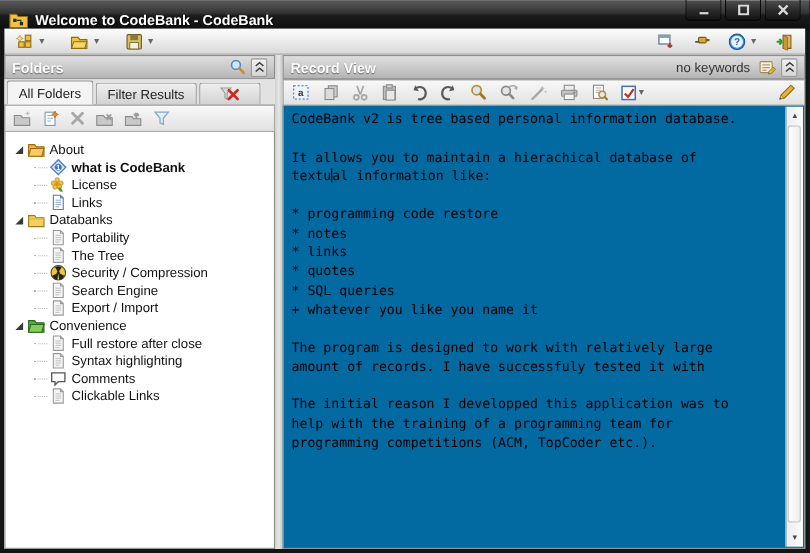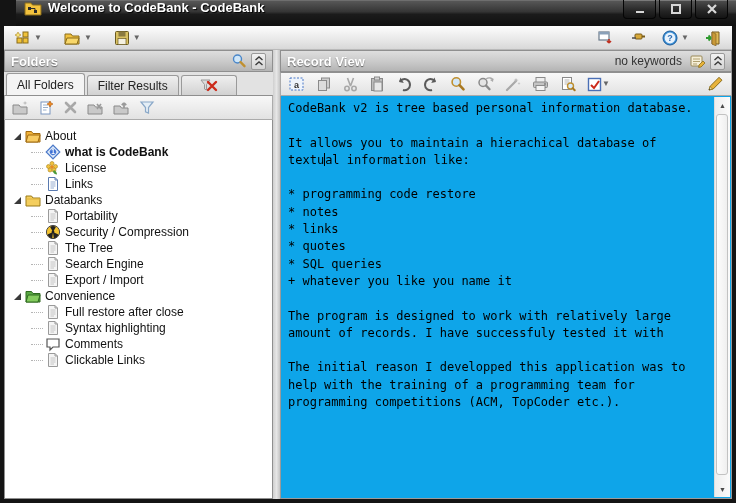--- a/index.html
+++ b/index.html
@@ -2,43 +2,43 @@
 <html><head>
 <meta charset="utf-8">
 <style>
   * { margin:0; padding:0; box-sizing:border-box; }
   html,body { width:736px; height:503px; }
   body { font-family:"Liberation Sans", sans-serif; font-size:12px; background:#000; }
 
   .window { position:relative; width:736px; height:503px; background:#141414; overflow:hidden; }
 
   
-  .titlebar { position:absolute; top:0; left:16px; right:0; height:26px;
+  .titlebar { position:absolute; top:0; left:0; right:0; height:26px;
     background:linear-gradient(#5a5a5a 0%, #353535 45%, #1b1b1b 55%, #101010 100%);
-    display:flex; align-items:flex-start; padding:0 8px; box-shadow:inset 0 1px 0 #6e6e6e; }
+    display:flex; align-items:flex-end; padding:0 8px; box-shadow:inset 0 1px 0 #6e6e6e; }
   .titlebar .app-icon { width:18px; height:16px; margin-right:6px; }
   .titlebar .title { color:#fff; font-weight:bold; font-size:13px; text-shadow:1px 1px 1px #000; }
   .win-controls { position:absolute; top:0; right:8px; display:flex; gap:3px; }
   .win-btn { width:33px; height:19px; background:linear-gradient(#4f4f4f,#262626 60%,#141414);
     border:1px solid #050505; border-top:none; border-radius:0 0 4px 4px;
     box-shadow:inset 0 1px 0 #7a7a7a; display:flex; align-items:center; justify-content:center; cursor:pointer; }
 
   
   .main-toolbar { position:absolute; top:26px; left:4px; right:4px; height:24px;
     background:linear-gradient(#fdfdfd,#e4e4e4 70%,#d8d8d8); border-bottom:1px solid #b9b9b9;
     display:flex; align-items:center; padding:0 6px; }
   .tbtn { display:flex; align-items:center; gap:3px; padding:1px 4px; cursor:pointer; }
   .tbtn + .tbtn { margin-left:14px; }
   .mt-right { margin-left:auto; display:flex; align-items:center; }
   .mt-right .tbtn + .tbtn { margin-left:8px; }
   .drop-arrow { font-size:8px; color:#666; line-height:1; }
 
   
   .panels { position:absolute; top:50px; left:4px; right:4px; bottom:4px; display:flex; background:#e2e2e2; }
-  .left-panel { width:269px; display:flex; flex-direction:column; }
+  .left-panel { width:246px; display:flex; flex-direction:column; }
   .splitter { width:7px; background:linear-gradient(to right,#cfcfcf,#e6e6e6,#c4c4c4); cursor:col-resize; }
   .right-panel { flex:1; display:flex; flex-direction:column; }
 
   .panel-header { height:22px; flex:none; background:linear-gradient(#dedede,#c9c9c9 55%,#b4b4b4);
     border:1px solid #8f8f8f; display:flex; align-items:center; padding:0 6px;
     color:#fff; font-weight:bold; font-size:13px; text-shadow:0 1px 1px rgba(60,60,60,.7); }
   .ph-right { margin-left:auto; display:flex; align-items:center; gap:4px; }
   .collapse-btn { width:15px; height:17px; background:linear-gradient(#f2f2f2,#d4d4d4);
     border:1px solid #9a9a9a; border-radius:2px; display:flex; align-items:center; justify-content:center; cursor:pointer; }
   .status-text { color:#333; font-weight:normal; font-size:12px; text-shadow:none; margin-right:4px;text-align:center; }
@@ -62,21 +62,21 @@
   .tree-area { flex:1; background:#fff; border:1px solid #8f8f8f; border-top:none;
     padding-top:8px; overflow:hidden; font-size:12px; color:#111; }
   .tree-row { height:16px; display:flex; align-items:center; cursor:pointer; white-space:nowrap; }
   .tree-row .expander { width:12px; height:12px; margin-left:6px; flex:none; }
   .tree-row .connector { width:12px; border-top:1px dotted #b5b5b5; margin-left:26px; flex:none; }
   .tree-row .t-icon { width:16px; height:16px; margin:0 4px 0 2px; flex:none; }
   .tree-row .t-label { line-height:16px; }
   .tree-row.selected .t-label { font-weight:bold; }
 
   
-  .text-area { flex:1; position:relative; background:#0ea5e9; border:1px solid #9a9a9a; border-top:none; overflow:hidden; }
+  .text-area { flex:1; position:relative; background:#0369a1; border:1px solid #9a9a9a; border-top:none; overflow:hidden; }
   .text-content { position:absolute; top:5px; left:7px; right:20px; bottom:2px;
     font-family:"DejaVu Sans Mono", monospace; font-size:12px; color:#000; cursor:text; }
   .tline { height:17.3px; white-space:pre; }
   .caret { display:inline-block; width:1px; height:13px; background:#000; vertical-align:-2px; }
 
   
   .vscroll { position:absolute; top:1px; right:1px; bottom:1px; width:16px;
     background:linear-gradient(to right,#ededed,#fbfbfb); border-left:1px solid #dcdcdc; }
   .scroll-arrow { position:absolute; left:0; right:0; height:14px; display:flex; align-items:center; justify-content:center;
     font-size:7px; color:#4a4a4a; cursor:pointer; }
@@ -354,37 +354,37 @@
                 <path d="M10 1.5V4h2.5" fill="none" stroke="#9a9a9a"></path>
                 <path d="M5.5 6h5M5.5 8h5M5.5 10h5M5.5 12h3.5" stroke="#c0c0c0" stroke-width=".9"></path>
               </svg>
             </span>
             <span class="t-label">Portability</span>
           </div>
           <div class="tree-row">
             <span class="connector"></span>
             <span class="t-icon">
               <svg width="16" height="16" viewBox="0 0 16 16">
+                <path d="M3.5 1.5h6.5l2.5 2.5v10.5H3.5z" fill="#f4f4f4" stroke="#9a9a9a"></path>
+                <path d="M10 1.5V4h2.5" fill="none" stroke="#9a9a9a"></path>
+                <path d="M5.5 6h5M5.5 8h5M5.5 10h5M5.5 12h3.5" stroke="#c0c0c0" stroke-width=".9"></path>
+              </svg>
+            </span>
+            <span class="t-label">The Tree</span>
+          </div>
+          <div class="tree-row">
+            <span class="connector"></span>
+            <span class="t-icon">
+              <svg width="16" height="16" viewBox="0 0 16 16">
                 <circle cx="8" cy="8" r="6.6" fill="#f2c230" stroke="#4a4a4a"></circle>
                 <circle cx="8" cy="8" r="1.4" fill="#222"></circle>
                 <path d="M8 8L5 2.8A6 6 0 0 1 11 2.8zM8 8l5.4 2.6a6 6 0 0 1-4.6 3.9zM8 8L2.6 10.6a6 6 0 0 0 4.6 3.9z" fill="#222"></path>
               </svg>
             </span>
             <span class="t-label">Security / Compression</span>
-          </div>
-          <div class="tree-row">
-            <span class="connector"></span>
-            <span class="t-icon">
-              <svg width="16" height="16" viewBox="0 0 16 16">
-                <path d="M3.5 1.5h6.5l2.5 2.5v10.5H3.5z" fill="#f4f4f4" stroke="#9a9a9a"></path>
-                <path d="M10 1.5V4h2.5" fill="none" stroke="#9a9a9a"></path>
-                <path d="M5.5 6h5M5.5 8h5M5.5 10h5M5.5 12h3.5" stroke="#c0c0c0" stroke-width=".9"></path>
-              </svg>
-            </span>
-            <span class="t-label">The Tree</span>
           </div>
           <div class="tree-row">
             <span class="connector"></span>
             <span class="t-icon">
               <svg width="16" height="16" viewBox="0 0 16 16">
                 <path d="M3.5 1.5h6.5l2.5 2.5v10.5H3.5z" fill="#f4f4f4" stroke="#9a9a9a"></path>
                 <path d="M10 1.5V4h2.5" fill="none" stroke="#9a9a9a"></path>
                 <path d="M5.5 6h5M5.5 8h5M5.5 10h5M5.5 12h3.5" stroke="#c0c0c0" stroke-width=".9"></path>
               </svg>
             </span>

